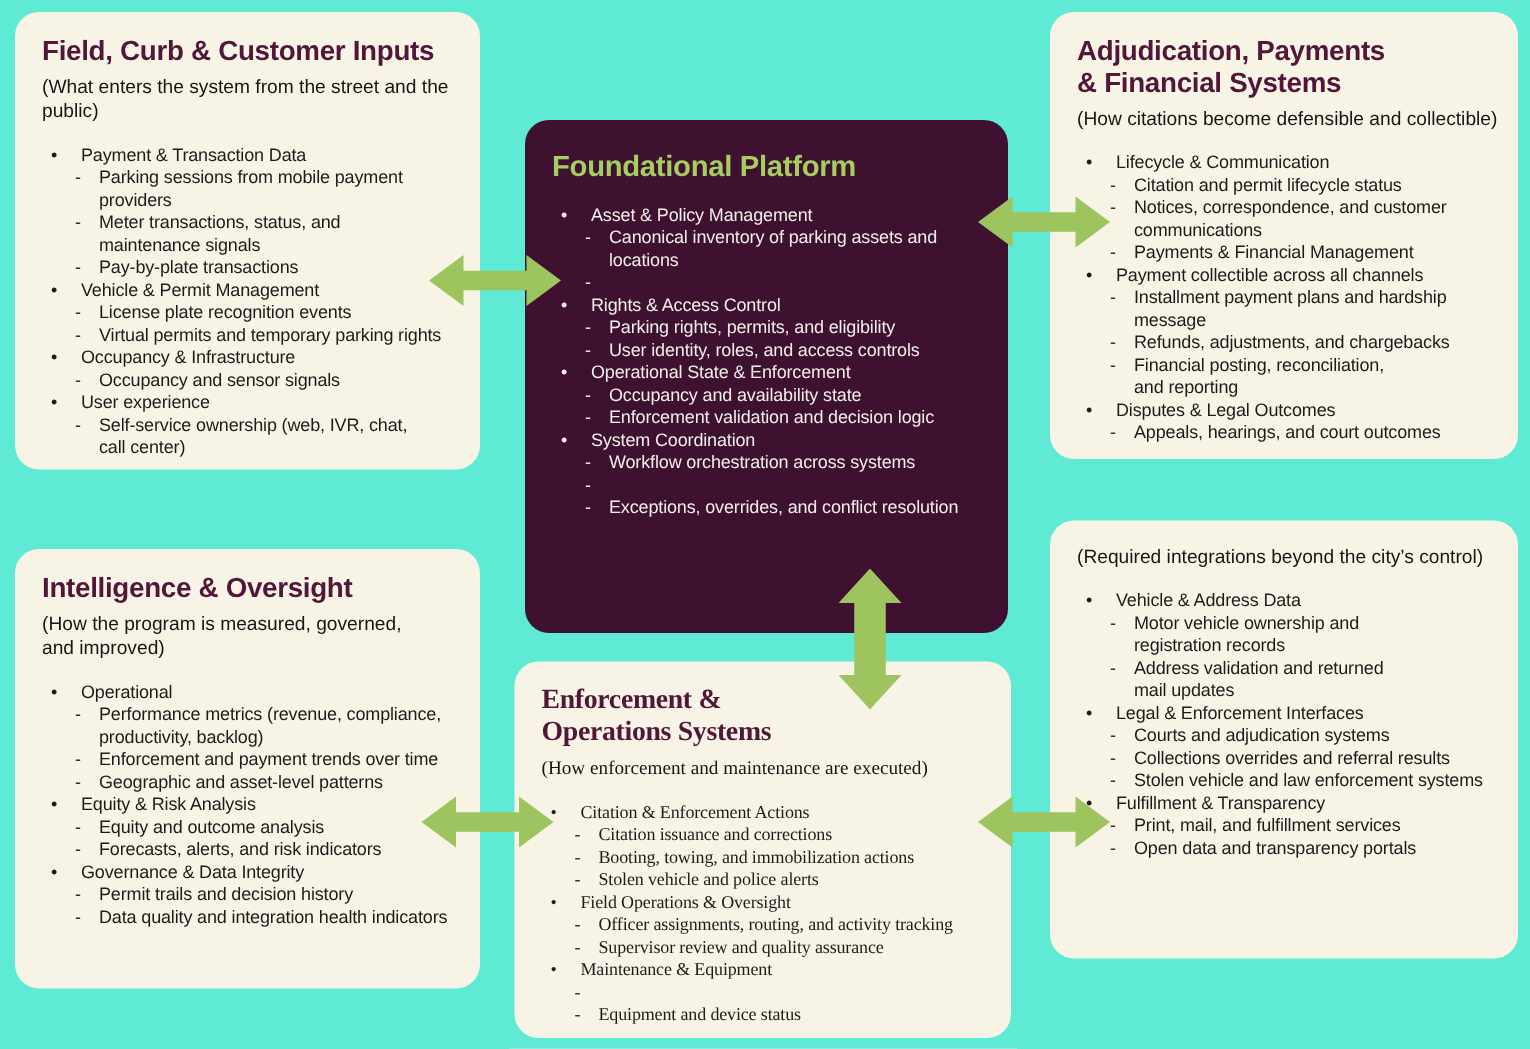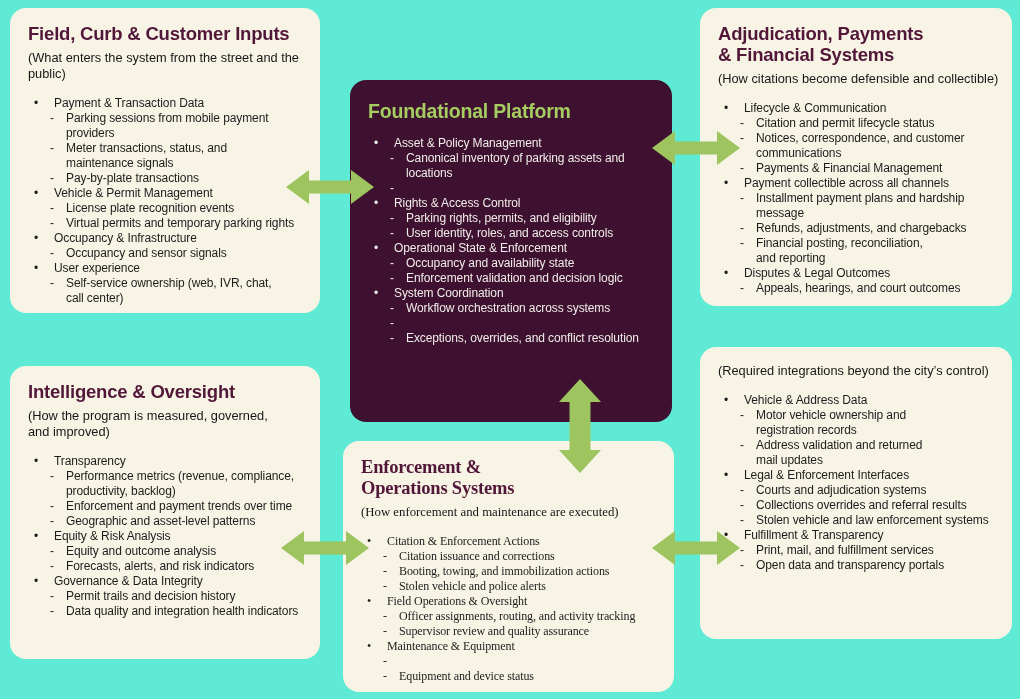--- a/index.html
+++ b/index.html
@@ -212,21 +212,21 @@
     </div>
   </section>
 
   <section class="card" id="card-intelligence">
     <div class="title">Intelligence &amp; Oversight</div>
     <div class="subtitle">(How the program is measured, governed,
 and improved)</div>
     <div class="list">
       <div class="h">
           <span class="b">•</span>
-          <span class="ht">Transparency</span>
+          <span class="ht">Operational</span>
         </div>
       <div class="i">
           <span class="d">-</span>
           <span class="it">Performance metrics (revenue, compliance,
 productivity, backlog)</span>
         </div>
       <div class="i">
           <span class="d">-</span>
           <span class="it">Enforcement and payment trends over time</span>
         </div>

